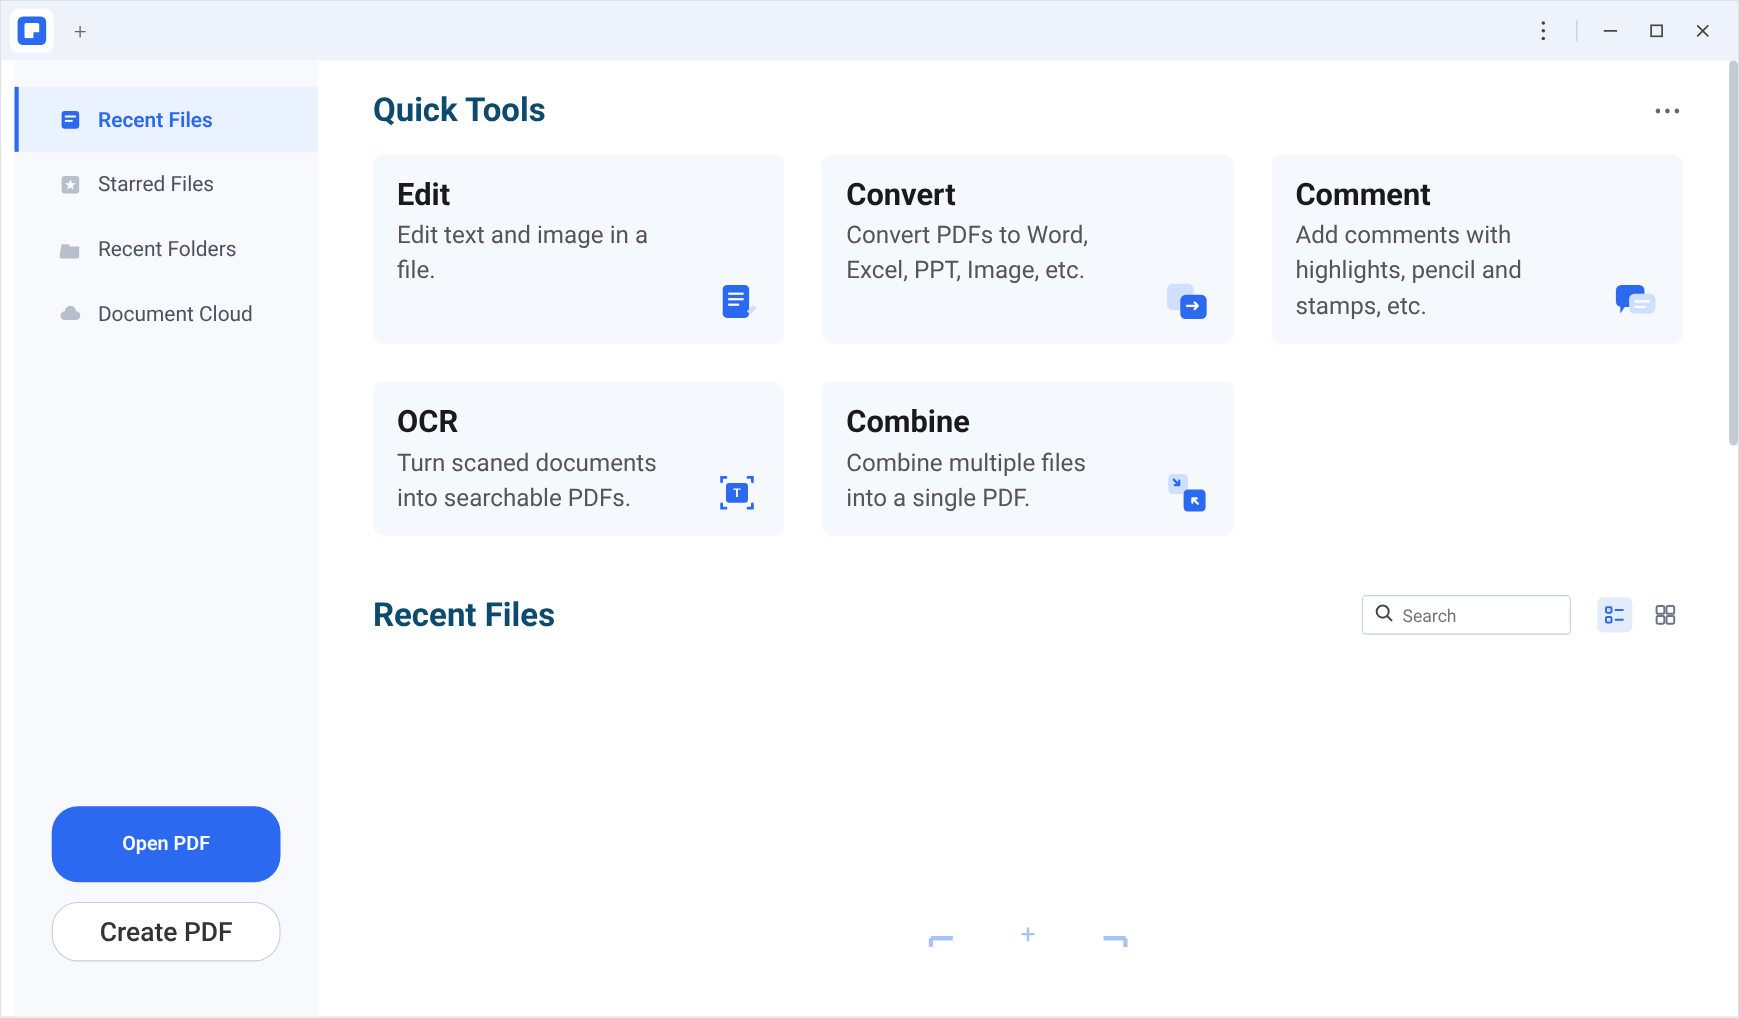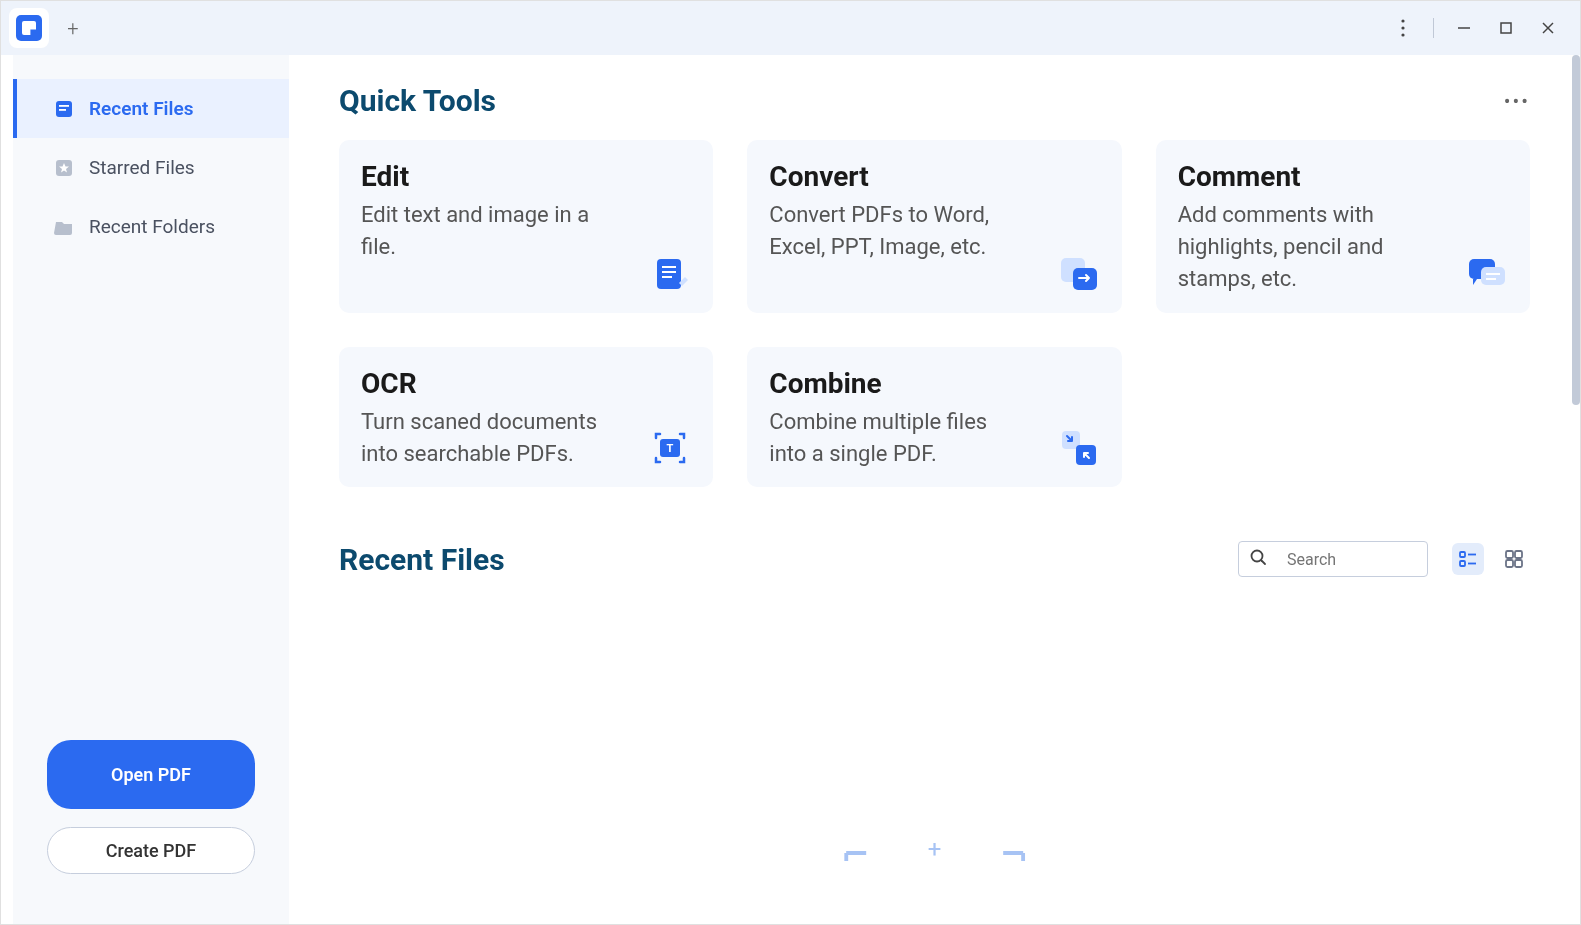--- a/index.html
+++ b/index.html
@@ -17,35 +17,35 @@
 
 .body-area { flex: 1; display: flex; overflow: hidden; margin-left: 12px; }
 .sidebar { width: 276px; background: #f7f9fc; display: flex; flex-direction: column; padding-top: 24px; }
 .sidebar-nav { flex: 1; }
 .sidebar-item { display: flex; align-items: center; gap: 14px; padding: 18px 20px 18px 36px; font-size: 19px; color: #4a5160; cursor: pointer; border-left: 4px solid transparent; }
 .sidebar-item.active { background: #eaf1ff; color: #2b6af0; border-left: 4px solid #2b6af0; font-weight: 600; }
 .sidebar-item.active .nav-icon { color: #2b6af0; }
 .nav-icon { width: 22px; height: 22px; display: inline-flex; align-items: center; justify-content: center; color: #b7bfcd; }
 .sidebar-bottom { padding: 0 34px 50px; display: flex; flex-direction: column; gap: 18px; }
 .btn-primary { background: #2b6af0; color: #fff; border: none; border-radius: 24px; padding: 24px 0; font-size: 18px; font-weight: 600; cursor: pointer; }
-.btn-secondary { background: #fff; color: #333; border: 1px solid #c6cedd; border-radius: 24px; padding: 12px 0; font-size: 18px; font-weight: 500; cursor: pointer; }
+.btn-secondary { background: #fff; color: #333; border: 1px solid #c6cedd; border-radius: 24px; padding: 12px 0; font-size: 24px; font-weight: 500; cursor: pointer; }
 
 .main { flex: 1; padding: 28px 50px 0 50px; overflow-y: auto; position: relative; }
 .section-header { display: flex; align-items: center; margin-bottom: 22px; }
 .section-title { font-size: 30px; font-weight: 700; color: #0c4a6e; }
 .more-btn { margin-left: auto; color: #666; cursor: pointer; font-size: 20px; letter-spacing: 2px; }
 
 .tools-grid { display: grid; grid-template-columns: repeat(3, 1fr); gap: 34px; margin-bottom: 54px; }
 .tool-card { background: #f5f8fd; border-radius: 10px; padding: 20px 22px 18px; min-height: 128px; position: relative; cursor: pointer; }
 .tool-title { font-size: 28px; font-weight: 700; color: #1a1a1a; margin-bottom: 6px; }
 .tool-desc { font-size: 22px; color: #555; line-height: 1.45; max-width: 72%; }
 .tool-icon { position: absolute; right: 22px; bottom: 18px; width: 42px; height: 42px; display: flex; align-items: center; justify-content: center; }
 
 .recent-header { display: flex; align-items: center; margin-bottom: 20px; }
-.search-box { display: flex; align-items: center; border: 1px solid #c6cedd; border-radius: 4px; padding: 6px 10px; width: 190px; margin-left: auto; gap: 20px; }
+.search-box { display: flex; align-items: center; border: 1px solid #c6cedd; border-radius: 4px; padding: 6px 10px; width: 190px; margin-left: auto; gap: 8px; }
 .search-box input { border: none; outline: none; font-size: 16px; color: #666; width: 100%; background: transparent; }
 .view-toggles { display: flex; gap: 14px; margin-left: 24px; }
 .view-toggle { width: 32px; height: 32px; display: flex; align-items: center; justify-content: center; border-radius: 6px; cursor: pointer; color: #6b7387; }
 .view-toggle.active { background: #e3ecfb; color: #2b6af0; }
 
 .recent-area { height: 280px; position: relative; }
 .drop-hint { position: absolute; bottom: 0; left: 50%; transform: translateX(-50%); display: flex; align-items: center; gap: 60px; }
 .drop-bracket { width: 24px; height: 24px; }
 .drop-plus { color: #a7c3f4; font-size: 24px; position: relative; top: -14px; }
 
@@ -111,20 +111,28 @@
         </span>
         <span>Starred Files</span>
       </div>
       <div class="sidebar-item">
         <span class="nav-icon">
           <svg width="20" height="20" viewBox="0 0 20 20">
               <path d="M2 5 h6 l2 2 h8 v9 a2 2 0 0 1 -2 2 h-14 a2 2 0 0 1 -2 -2 z" fill="currentColor"></path>
             </svg>
         </span>
         <span>Recent Folders</span>
+      </div>
+      <div class="sidebar-item">
+        <span class="nav-icon">
+          <svg width="22" height="18" viewBox="0 0 22 18">
+              <path d="M6 14 a4 4 0 0 1 0-8 a5 5 0 0 1 10 0 a3.5 3.5 0 0 1 0 8 z" fill="currentColor"></path>
+            </svg>
+        </span>
+        <span>Document Cloud</span>
       </div>
     </div>
     <div class="sidebar-bottom">
       <button class="btn-primary">Open PDF</button>
       <button class="btn-secondary">Create PDF</button>
     </div>
   </div>
 
   <div class="main">
     <div class="scroll-hint"></div>

